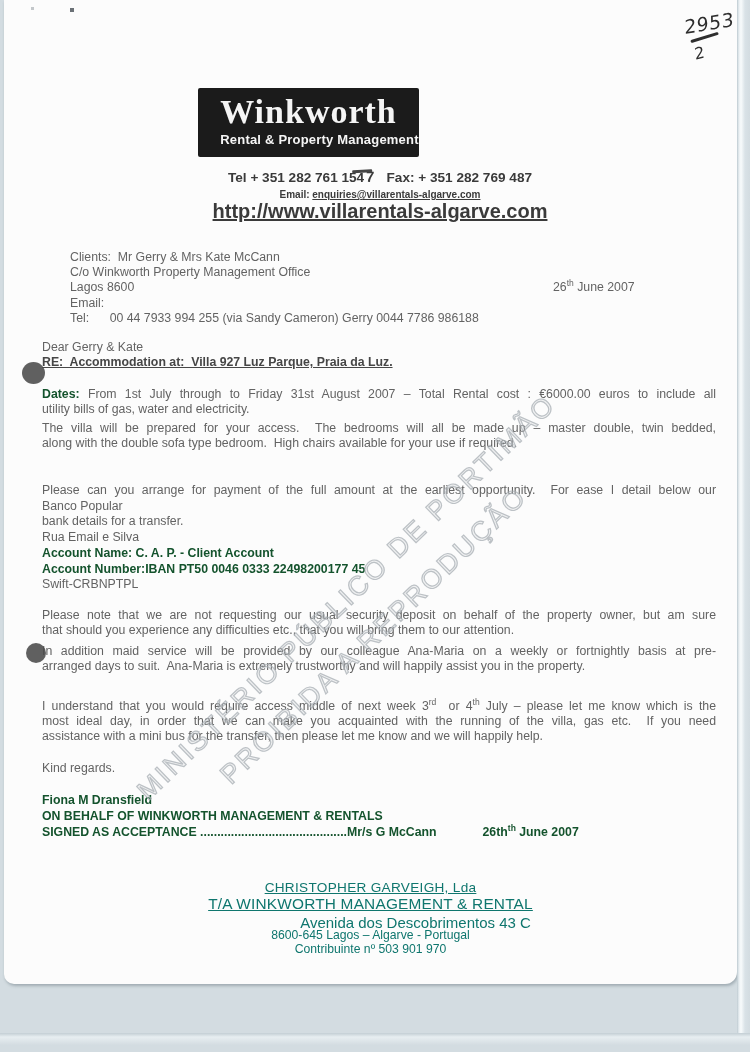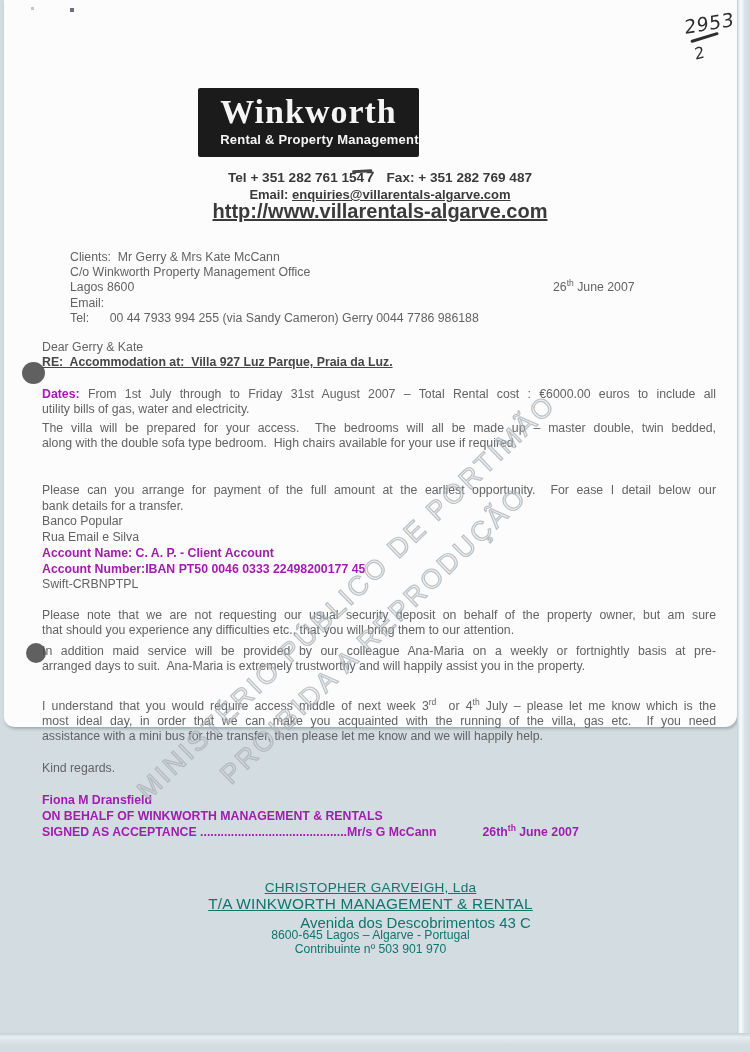--- a/index.html
+++ b/index.html
@@ -8,40 +8,40 @@
     width:750px; height:1052px; position:relative; overflow:hidden;
     background:#d3dce1;
     font-family:"Liberation Sans", sans-serif;
   }
   
   .strip-right { position:absolute; right:0; top:0; width:13px; height:100%;
     background:linear-gradient(90deg,#bcc9d0 0,#e9eff2 2px,#f8fbfc 4px,#d9e2e7 8px,#d3dce1 13px); }
   .strip-bottom { position:absolute; left:0; bottom:0; width:100%; height:19px;
     background:linear-gradient(180deg,#c3ced4 0,#e7eef1 4px,#d3dce1 12px); }
   
-  .page { position:absolute; left:4px; top:0; width:733px; height:727px;
+  .page { position:absolute; left:4px; top:0; width:733px; height:984px;
     background:#fcfcfc; border-radius:0 0 12px 10px;
     box-shadow:1px 2px 3px rgba(100,115,125,.45); }
   .block { position:absolute; left:38px; width:674px; color:#636363; font-size:12.3px; }
   .ln { display:block; line-height:15.2px; white-space:pre-wrap; text-align:left; }
   .lh16 .ln { line-height:16px; }
   .lh157 .ln { line-height:15.7px; }
   .j { text-align:justify; text-align-last:justify; }
-  .b { font-weight:700; color:#a21caf; }
+  .b { font-weight:700; color:#14532d; }
   sup { font-size:8.5px; vertical-align:super; line-height:0; }
   
   .logo-box { position:absolute; left:194px; top:88px; width:221px; height:69px;
     background:#1b1b1b; color:#f5f5f5; text-align:center; border-radius:2px; }
   .logo-title { font-family:"Liberation Serif", serif; font-weight:700; font-size:34px;
     line-height:34px; margin-top:7px; letter-spacing:1px; }
   .logo-sub { font-size:13px; font-weight:700; letter-spacing:.2px; margin-top:3px;margin-left:22px; }
   .contact { position:absolute; left:26px; top:168px; width:700px; text-align:center;
     color:#3a3a3a; font-weight:700; }
   .contact-line1 { font-size:13.6px; line-height:18px; }
-  .contact-line2 { font-size:13px; line-height:16px; }
+  .contact-line2 { font-size:10px; line-height:16px; }
   .contact-line3 { font-size:20px; line-height:16px; text-decoration:underline; }
   .u { text-decoration:underline; }
   .hw-seven { display:inline-block; position:relative; font-size:15px; margin-left:2px;
     color:#3a3a3a; transform:rotate(2deg); }
   .hw-seven::before { content:""; position:absolute; left:-14px; top:2px; width:20px;
     height:3.2px; background:#454545; transform:rotate(-5deg); border-radius:1px; }
   .fax-part { margin-left:12px; }
   
   .date-right { position:absolute; left:483px; top:30px; white-space:pre; }
   .subj { font-weight:700; color:#464646; text-decoration:underline; }
@@ -118,22 +118,22 @@
       <div class="ln">utility bills of gas, water and electricity.</div>
     </div>
 
     <div class="block" style="top:421px;">
       <div class="ln j">The villa will be prepared for your access.  The bedrooms will all be made up – master double, twin bedded,</div>
       <div class="ln">along with the double sofa type bedroom.  High chairs available for your use if required.</div>
     </div>
 
     <div class="block lh157" style="top:483px;">
       <div class="ln j">Please can you arrange for payment of the full amount at the earliest opportunity.  For ease I detail below our</div>
+      <div class="ln">Banco Popular</div>
       <div class="ln">bank details for a transfer.</div>
-      <div class="ln">Banco Popular</div>
       <div class="ln">Rua Email e Silva</div>
       <div class="ln b">Account Name: C. A. P. - Client Account</div>
       <div class="ln b">Account Number:IBAN PT50 0046 0333 22498200177 45</div>
       <div class="ln">Swift-CRBNPTPL</div>
     </div>
 
     <div class="block" style="top:608px;">
       <div class="ln j">Please note that we are not requesting our usual security deposit on behalf of the property owner, but am sure</div>
       <div class="ln">that should you experience any difficulties etc., that you will bring them to our attention.</div>
     </div>

